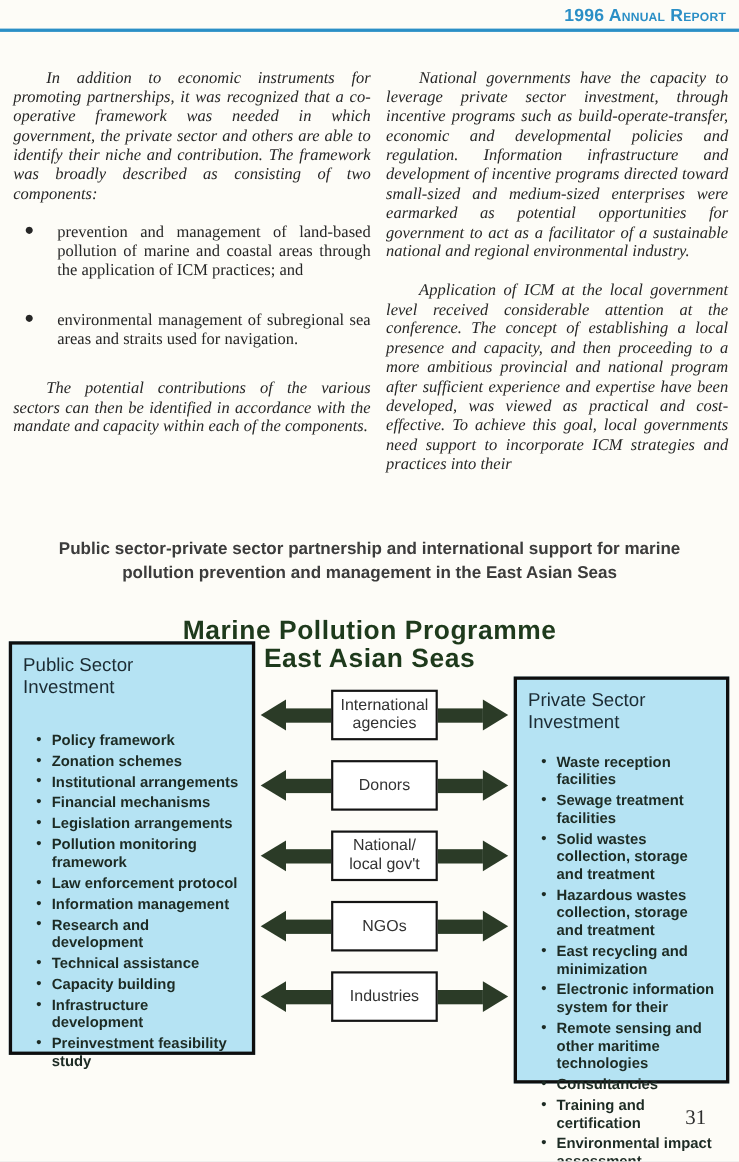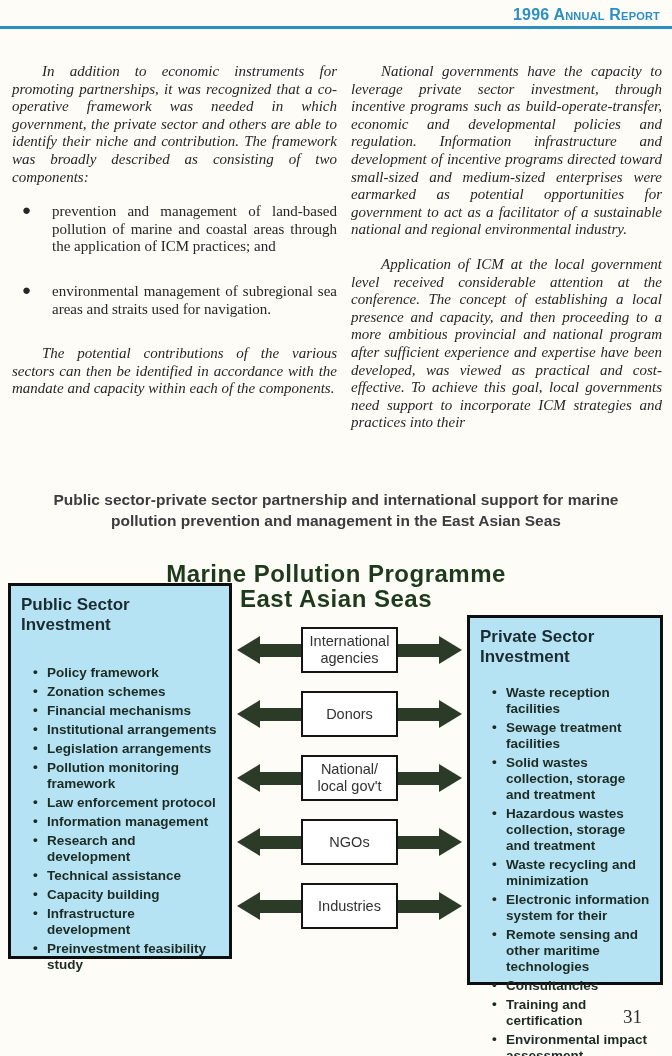--- a/index.html
+++ b/index.html
@@ -49,21 +49,21 @@
   }
   
   .diagram{display:flex;align-items:flex-start;margin:-28px 9px 0 8px;position:relative;z-index:1;}
   .sector-box{
     background:var(--box_blue);border:3px solid #0e0e0e;
     font-family:"Liberation Sans", sans-serif;
   }
   .sector-box.public{width:224px;height:376px;}
   .sector-box.private{width:196px;height:370px;margin-top:32px;}
   .sector-header{
-    padding:9px 8px 4px 10px;font-size:17px;font-weight:bold;color:#1b2b33;
+    padding:9px 28px 4px 10px;font-size:17px;font-weight:normal;color:#1b2b33;
   }
   .slist{list-style:none;padding:0 8px 0 22px;}
   .sector-box.public .slist{margin-top:26px;}
   .sector-box.private .slist{margin-top:14px;}
   .slist li{
     position:relative;padding-left:14px;margin-bottom:3px;
     font-size:13.5px;line-height:16px;font-weight:bold;color:#1d2b24;
   }
   .slist li::before{content:"\2022";position:absolute;left:0;top:-1px;}
   
@@ -126,23 +126,23 @@
 
     <div class="sector-box public">
       <div class="sector-header">Public Sector Investment</div>
       <ul class="slist">
 
           <li>Policy framework</li>
 
 
           <li>Zonation schemes</li>
 
+          <li>Institutional arrangements</li>
+
           <li>Financial mechanisms</li>
-
-          <li>Institutional arrangements</li>
 
           <li>Legislation arrangements</li>
 
           <li>Pollution monitoring framework</li>
 
           <li>Law enforcement protocol</li>
 
           <li>Information management</li>
 
           <li>Research and development</li>
@@ -227,21 +227,21 @@
       <ul class="slist">
 
           <li>Waste reception facilities</li>
 
           <li>Sewage treatment facilities</li>
 
           <li>Solid wastes collection, storage and treatment</li>
 
           <li>Hazardous wastes collection, storage and treatment</li>
 
-          <li>Waste recycling and minimization</li>
+          <li>East recycling and minimization</li>
 
           <li>Electronic information system for their</li>
 
           <li>Remote sensing and other maritime technologies</li>
 
           <li>Consultancies</li>
 
 
           <li>Training and certification</li>
 

